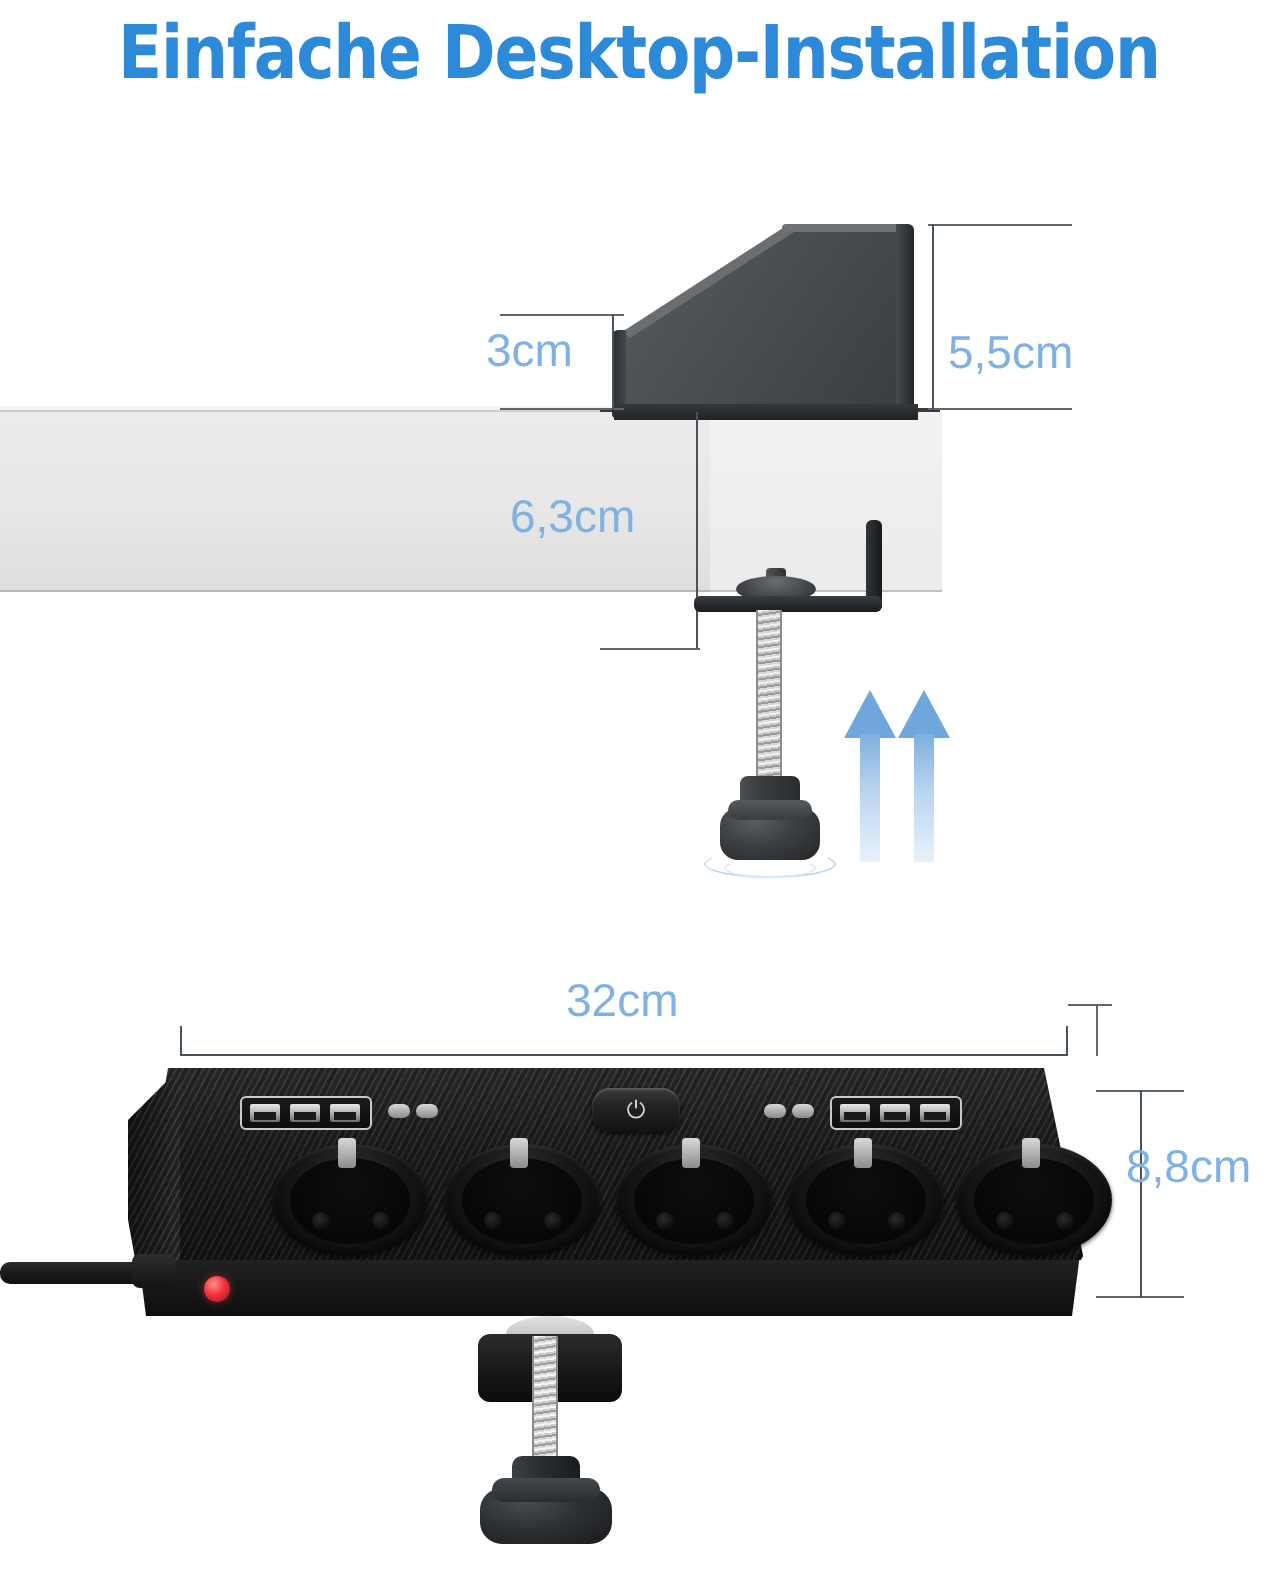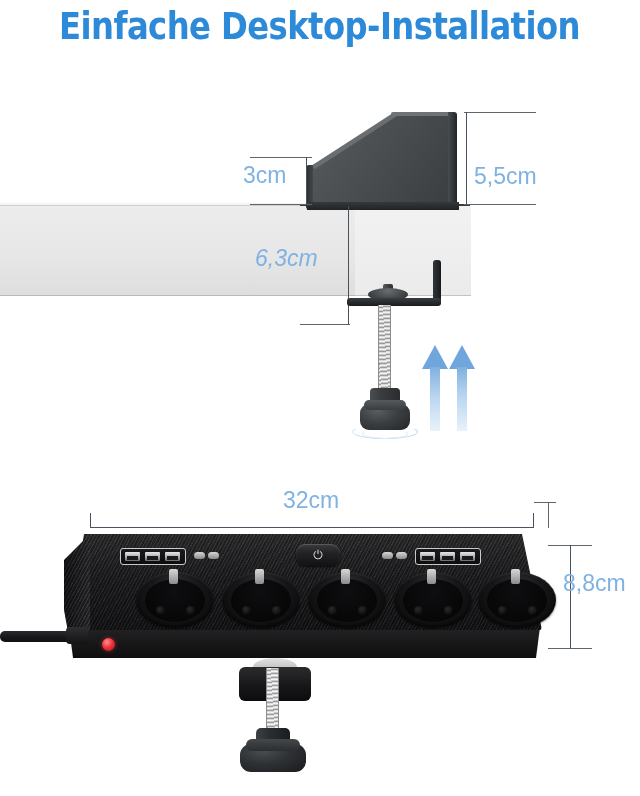--- a/index.html
+++ b/index.html
@@ -163,21 +163,21 @@
 
   
   .d55-ext-top  { left:464px; top:60px;   width:72px; }
   .d55-ext-bot  { left:464px; top:152px;  width:72px; }
   .d55-vline    { left:466px; top:60px;   height:93px; }
   .d55-label    { left:474px; top:111px;   }
 
   
   .d63-vline    { left:348px; top:154px;  height:119px; }
   .d63-ext-bot  { left:300px; top:272px;  width:50px; }
-  .d63-label    { left:255px; top:193px;font-style:italic;  }
+  .d63-label    { left:255px; top:193px;  }
 
   
   .clamp-pad {
     position:absolute;
     left:368px; top:236px;
     width:40px; height:13px;
     background:radial-gradient(ellipse at 50% 22%,#6a6d70 0%,#45484b 55%,#2b2d2f 100%);
     border-radius:50%;
   }
   .clamp-pad-stud {

